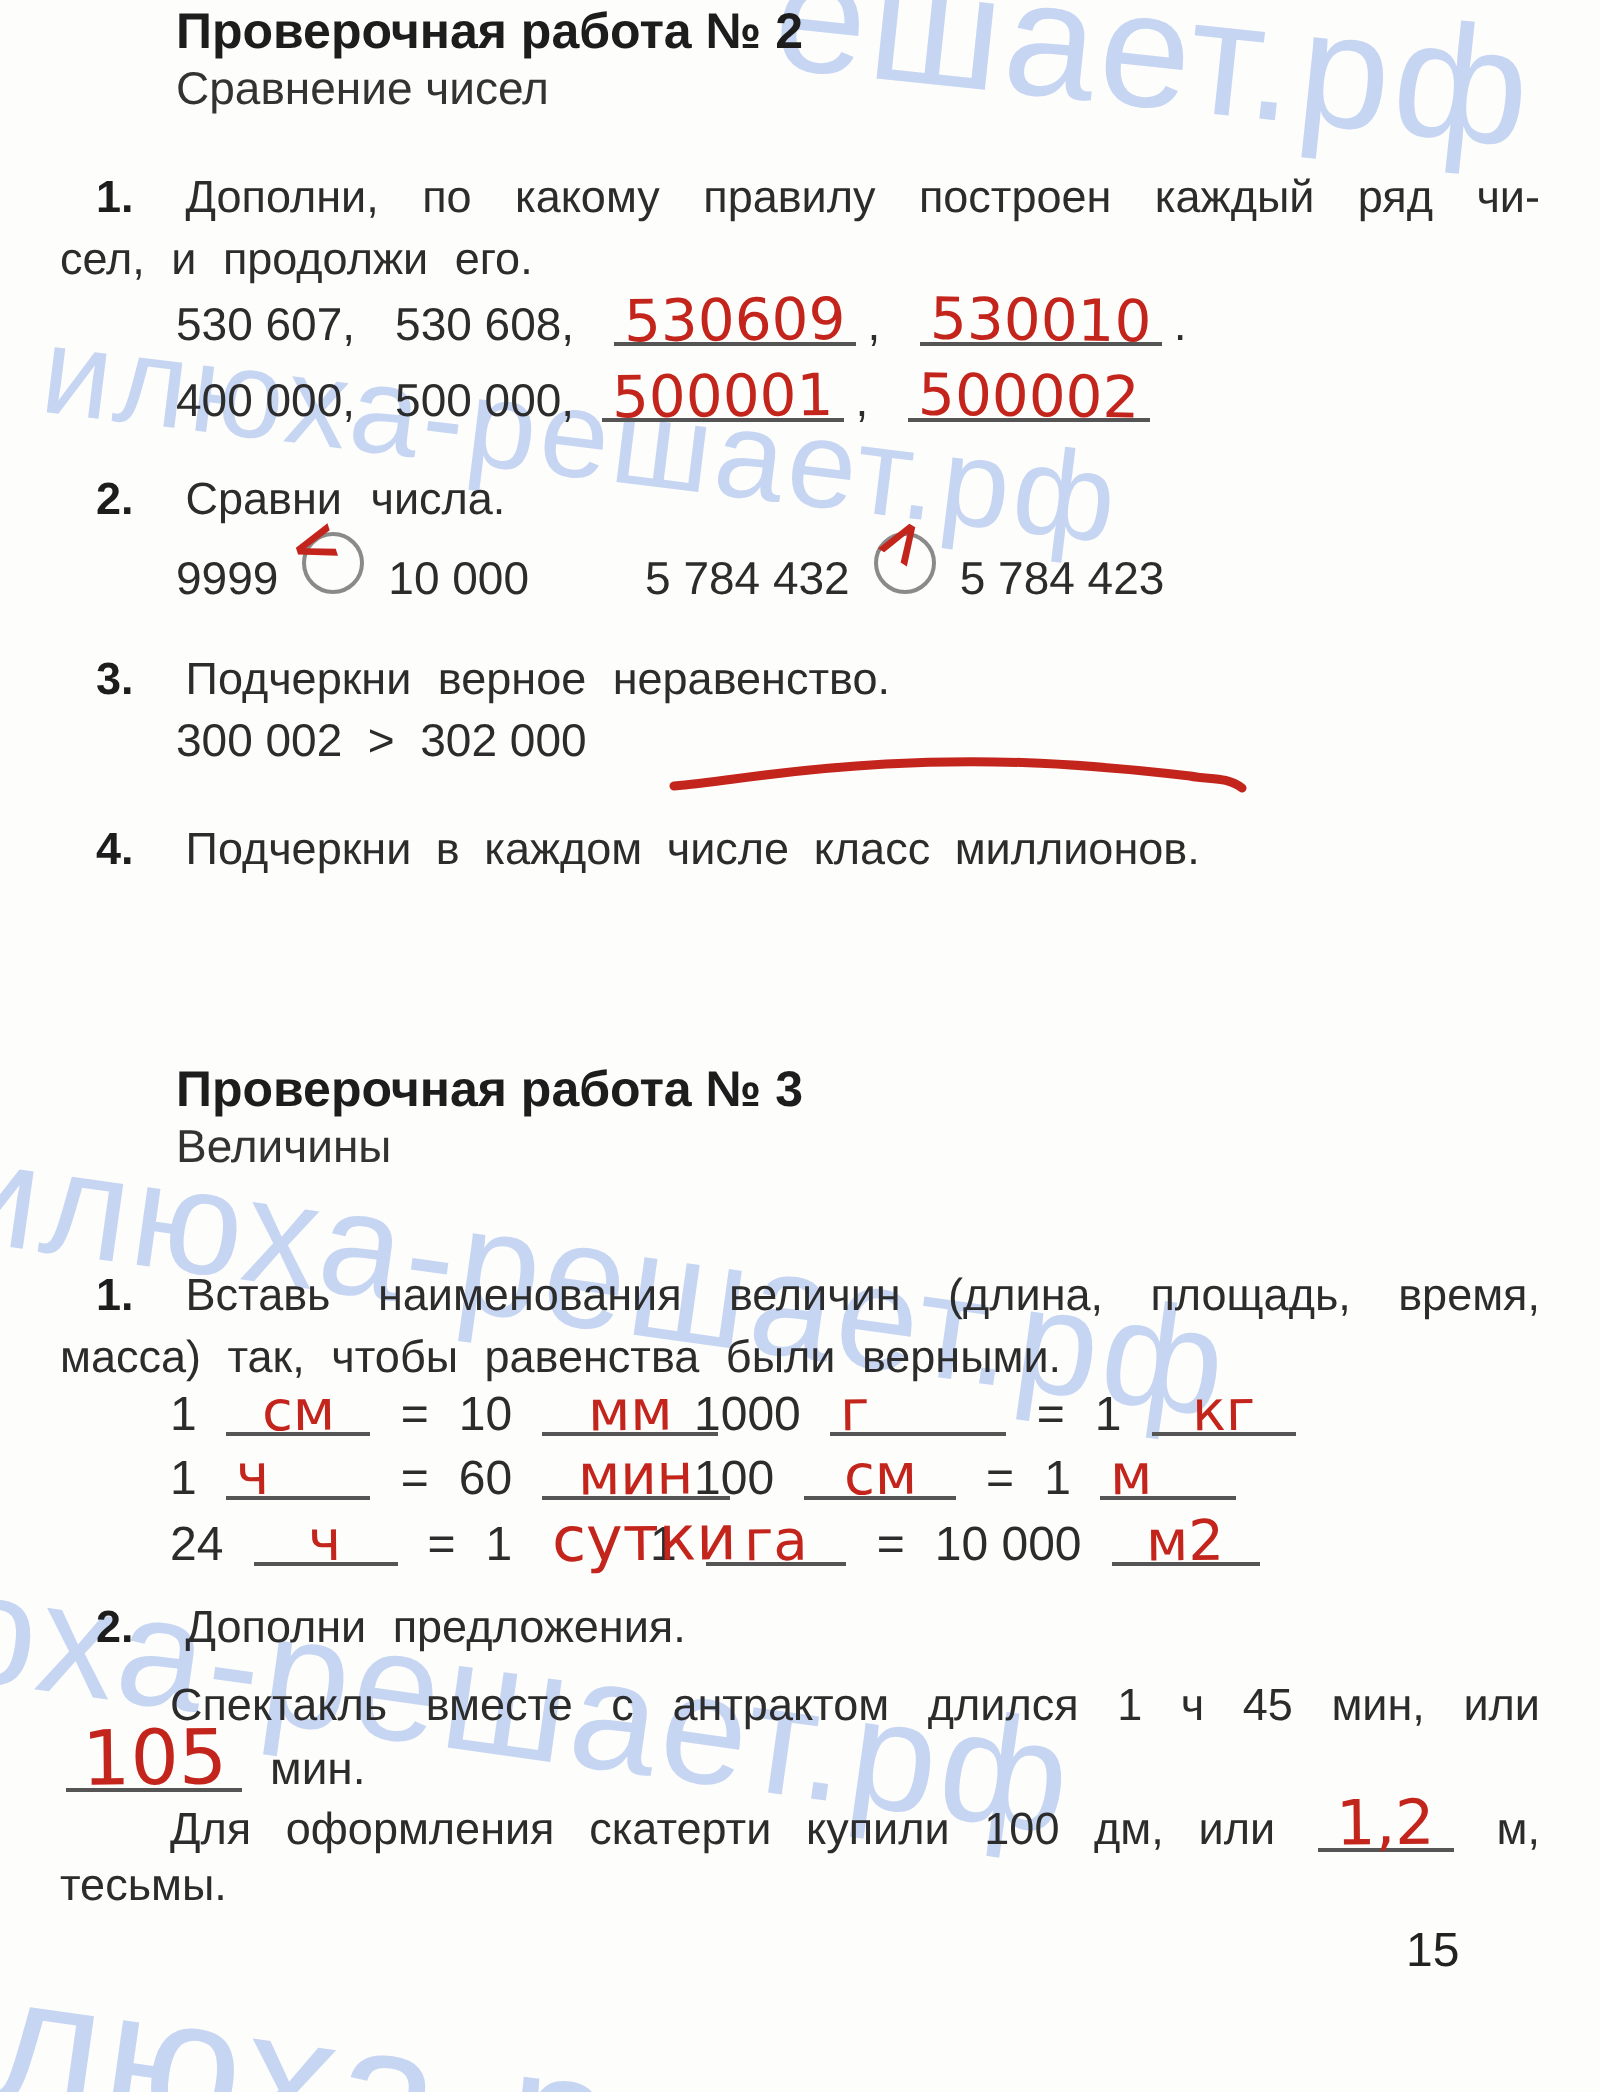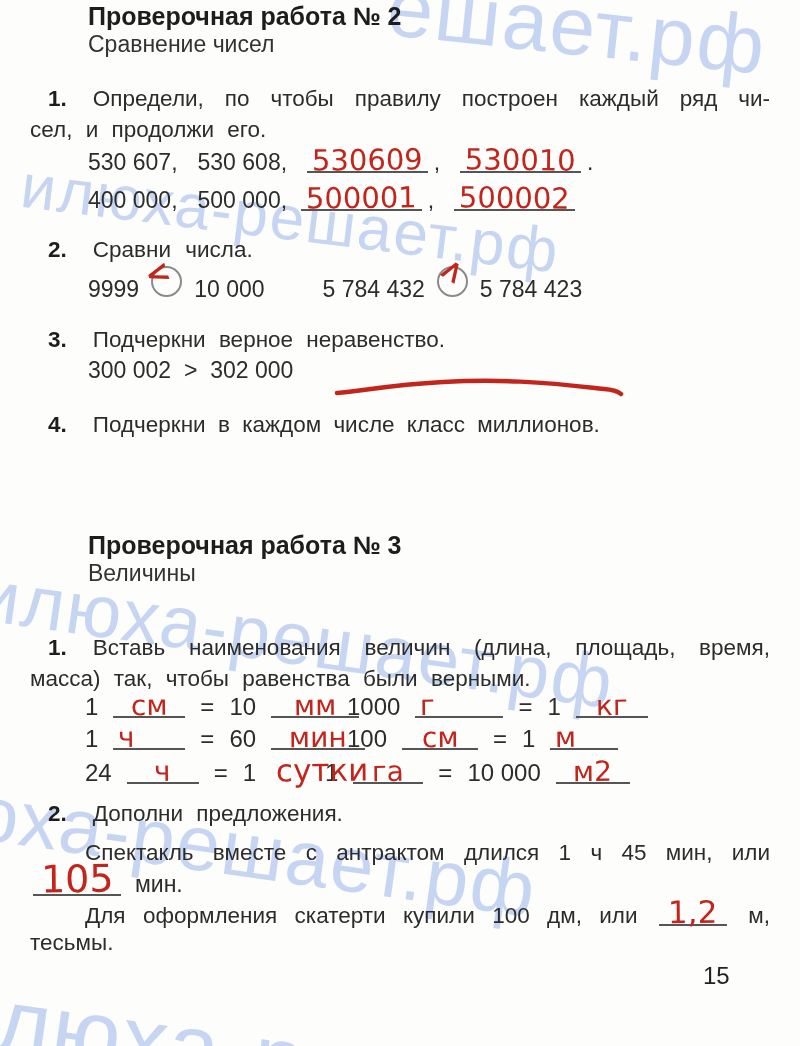--- a/index.html
+++ b/index.html
@@ -100,21 +100,21 @@
   <div class="wm" style="left:393px;top:-40px;font-size:82px;transform:rotate(6deg);">ешает.рф</div>
   <div class="wm" style="left:26px;top:150px;font-size:62px;transform:rotate(7deg);">илюха-решает.рф</div>
   <div class="wm" style="left:-15px;top:552px;font-size:74px;transform:rotate(8deg);">илюха-решает.рф</div>
   <div class="wm" style="left:-125px;top:752px;font-size:78px;transform:rotate(8deg);">илюха-решает.рф</div>
   <div class="wm" style="left:-48px;top:960px;font-size:92px;transform:rotate(8deg);">илюха-решает.рф</div>
 
   <div class="abs h1" style="left:88px;top:2px;">Проверочная работа № 2</div>
   <div class="abs sub" style="left:88px;top:31px;">Сравнение чисел</div>
 
   <div class="abs jline" style="left:30px;top:86px;">
-    <span class="tnum">1.</span><span>Определи, по чтобы правилу построен каждый ряд чи-</span>
+    <span class="tnum">1.</span><span>Дополни, по какому правилу построен каждый ряд чи-</span>
   </div>
   <div class="abs pline" style="left:30px;top:117px;word-spacing:7px;">сел, и продолжи его.</div>
 
   <div class="abs row" style="left:88px;top:146px;gap:20px;">
     <span class="num">530 607,</span>
     <span class="num">530 608,</span>
     <span class="blank" style="min-width:100px;">
       <span class="hw" style="font-size:29px;">530609</span>
     </span>
     <span style="margin-left:-14px;">,</span>

